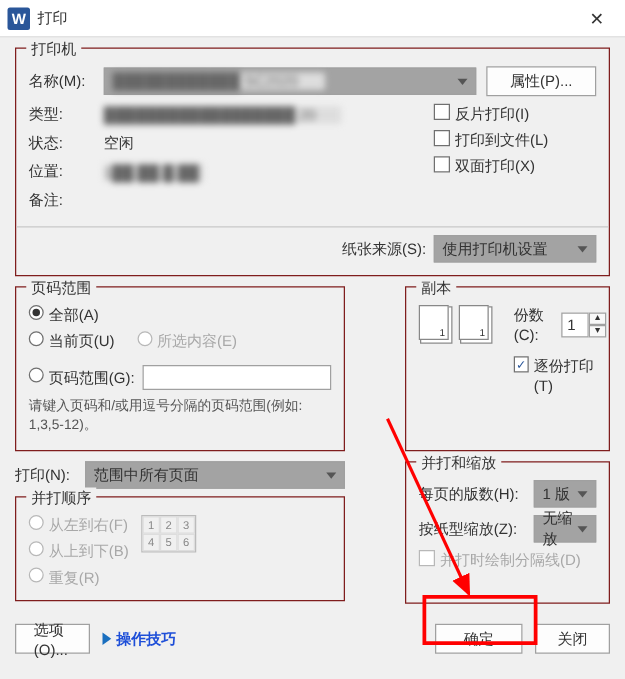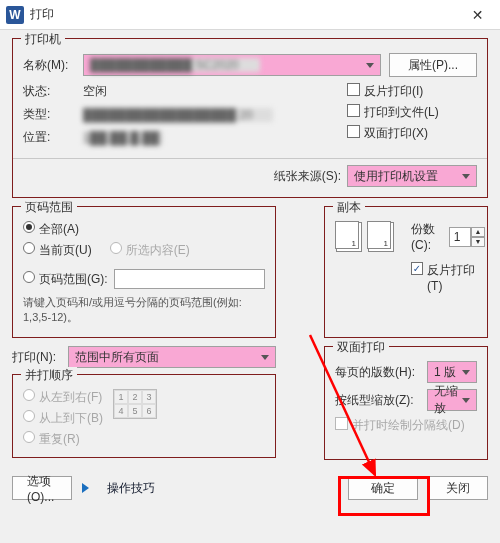--- a/index.html
+++ b/index.html
@@ -50,21 +50,21 @@
   .group-title {
     position: absolute; top: -8px; left: 8px;
     background: #f0f0f0;
     padding: 0 4px;
     font-size: 12px;
   }
   .row { display: flex; align-items: center; margin-bottom: 6px; }
   .lbl { width: 60px; flex-shrink: 0; }
   .dropdown {
     border: 1px solid #a0a0a0;
-    background: #f9a8d4;
+    background: #a3a3a3;
     height: 22px;
     display: flex; align-items: center;
     padding: 0 18px 0 6px;
     position: relative;
   }
   .dropdown::after {
     content: ""; position: absolute; right: 6px; top: 8px;
     border-left: 4px solid transparent;
     border-right: 4px solid transparent;
     border-top: 5px solid #555;
@@ -104,21 +104,21 @@
   .matrix .mcell{width:14px;height:14px;border:1px solid #ddd;font-size:9px;display:flex;align-items:center;justify-content:center;color:#888;}
   .bottom-row{display:flex;align-items:center;gap:10px;margin-top:8px;}
   .red-box{position:absolute;border:3px solid red;left:338px;top:476px;width:92px;height:40px;pointer-events:none;}
   .arrow-svg{position:absolute;left:300px;top:330px;width:120px;height:170px;pointer-events:none;}
   .flex-g{flex:1;}
   .blur{filter:blur(2.5px);color:#666;background:#ddd;border-radius:2px;}
   .spinner{width:48px;display:flex;}
   .spinner .input{flex:1;}
   .spinner .spbtns{display:flex;flex-direction:column;}
   .spinner .spbtn{width:14px;height:10px;border:1px solid #a0a0a0;background:#f8f8f8;font-size:7px;display:flex;align-items:center;justify-content:center;}
-  .linklike{color:#0f172a;display:flex;align-items:center;gap:18px;}
+  .linklike{color:#1d4ed8;display:flex;align-items:center;gap:4px;font-weight:bold;}
   .play{width:0;height:0;border-top:5px solid transparent;border-bottom:5px solid transparent;border-left:7px solid #1a6fbf;}
 </style>
 </head>
 <body>
 
 <div class="titlebar">
   <div class="app-icon">W</div>
   <div class="title">打印</div>
   <div class="close-btn">✕</div>
 </div>
@@ -133,30 +133,34 @@
       <div class="dropdown flex-g">
         <span class="blur" style="width:170px;">████████████ SC2020</span>
       </div>
       <div style="width:8px"></div>
       <div class="btn" style="width:88px">属性(P)...</div>
     </div>
 
     <div style="display:flex;gap:10px">
       <div style="flex:1">
         <div class="row">
+            <div class="lbl">类型:</div>
+            <div class="blur" style="width:190px">██████████████████ 20</div>
+          </div>
+        <div class="row">
             <div class="lbl">状态:</div>
             <div>空闲</div>
           </div>
         <div class="row">
-            <div class="lbl">类型:</div>
-            <div class="blur" style="width:190px">██████████████████ 20</div>
-          </div>
-        <div class="row">
             <div class="lbl">位置:</div>
             <div class="blur" style="width:80px">1██.██.█.██</div>
+          </div>
+        <div class="row">
+            <div class="lbl">备注:</div>
+            <div></div>
           </div>
       </div>
       <div style="width:130px">
         <div class="ck">
             <div class="ckbox"></div>
             <span>反片打印(I)</span>
           </div>
         <div class="ck">
             <div class="ckbox"></div>
             <span>打印到文件(L)</span>
@@ -231,21 +235,21 @@
                     <span>1</span>
                   </div>
                 <div class="spbtns">
                     <div class="spbtn">▲</div>
                     <div class="spbtn">▼</div>
                   </div>
               </div>
             </div>
             <div class="ck">
                 <div class="ckbox">✓</div>
-                <span>反片打印(T)</span>
+                <span>逐份打印(T)</span>
               </div>
           </div>
         </div>
       </div>
     </div>
   </div>
 
   <div class="cols">
     <div class="c1">
       <div class="row">
@@ -281,21 +285,21 @@
                 <div class="mcell">4</div>
                 <div class="mcell">5</div>
                 <div class="mcell">6</div>
               </div>
           </div>
         </div>
       </div>
     </div>
     <div class="c2">
       <div class="groupbox" style="height:114px">
-        <div class="group-title">双面打印</div>
+        <div class="group-title">并打和缩放</div>
         <div class="row">
             <div style="width:92px">每页的版数(H):</div>
             <div class="dropdown flex-g">
               <span>1 版</span>
             </div>
           </div>
         <div class="row">
             <div style="width:92px">按纸型缩放(Z):</div>
             <div class="dropdown flex-g">
               <span>无缩放</span>

